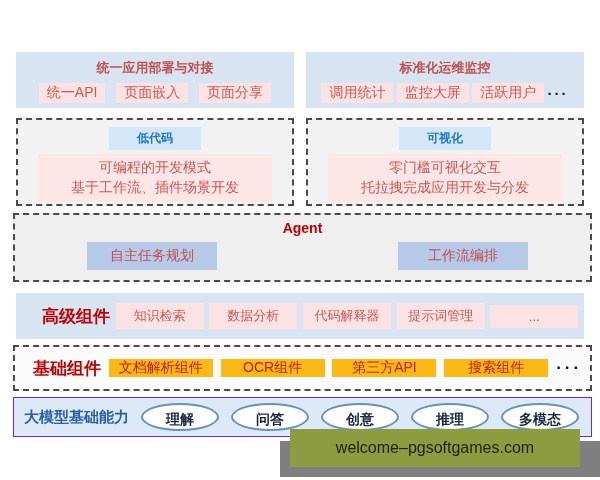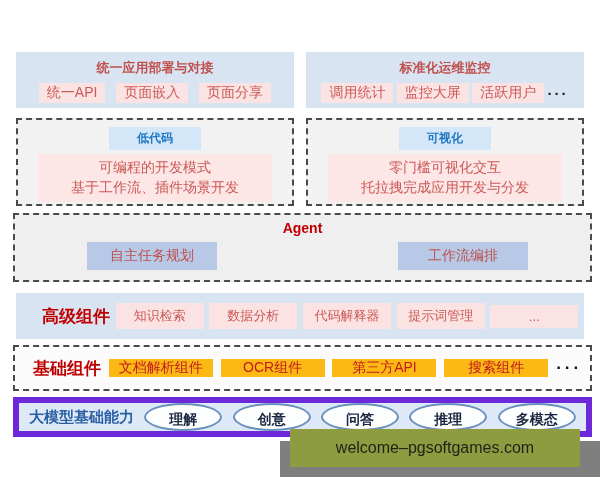--- a/index.html
+++ b/index.html
@@ -44,21 +44,21 @@
     position:absolute; left:13px; top:345px; width:579px; height:46px; box-sizing:border-box;
     border:2px dashed #4a4a4a; background:#fbfbfb; display:flex; align-items:center;
   }
   .basic-label { color:#c00000; font-weight:bold; font-size:17px; margin-left:18px; white-space:nowrap; }
   .basic-chips { display:flex; flex:1; justify-content:space-evenly; align-items:center; }
   .orange-chip { background:#fcb815; color:#bf1d1d; font-size:14px; min-width:88px; text-align:center; padding:0 8px; white-space:nowrap; }
   .basic-dots { color:#111; font-weight:bold; font-size:17px; letter-spacing:3px; }
 
   .llm-panel {
     position:absolute; left:13px; top:397px; width:579px; height:40px; box-sizing:border-box;
-    background:#dde9f6; border:6px solid #6d28d9; display:flex; align-items:center;
+    background:#dde9f6; border:1px solid #6d28d9; display:flex; align-items:center;
   }
   .llm-label { color:#2b5fa3; font-weight:bold; font-size:15px; margin-left:10px; white-space:nowrap; }
   .ovals { display:flex; flex:1; justify-content:space-evenly; align-items:center; }
   .oval {
     background:#fdfefe; border:2px solid #6b8fbe; border-radius:50%;
     width:78px; height:28px; line-height:28px; text-align:center;
     font-size:14px; font-weight:bold; color:#1a2640; box-sizing:border-box; white-space:nowrap;
   }
 
   .wm-shadow { position:absolute; left:280px; top:441px; width:320px; height:36px; background:#7f7f7f; }
@@ -136,22 +136,22 @@
       <span class="orange-chip">第三方API</span>
       <span class="orange-chip">搜索组件</span>
       <span class="basic-dots">···</span>
     </div>
   </div>
 
   <div class="llm-panel">
     <span class="llm-label">大模型基础能力</span>
     <div class="ovals">
       <span class="oval">理解</span>
+      <span class="oval">问答</span>
       <span class="oval">创意</span>
-      <span class="oval">问答</span>
       <span class="oval">推理</span>
       <span class="oval">多模态</span>
     </div>
   </div>
 
   <div class="wm-shadow"></div>
   <div class="wm">welcome–pgsoftgames.com</div>
 
 </div>
 

